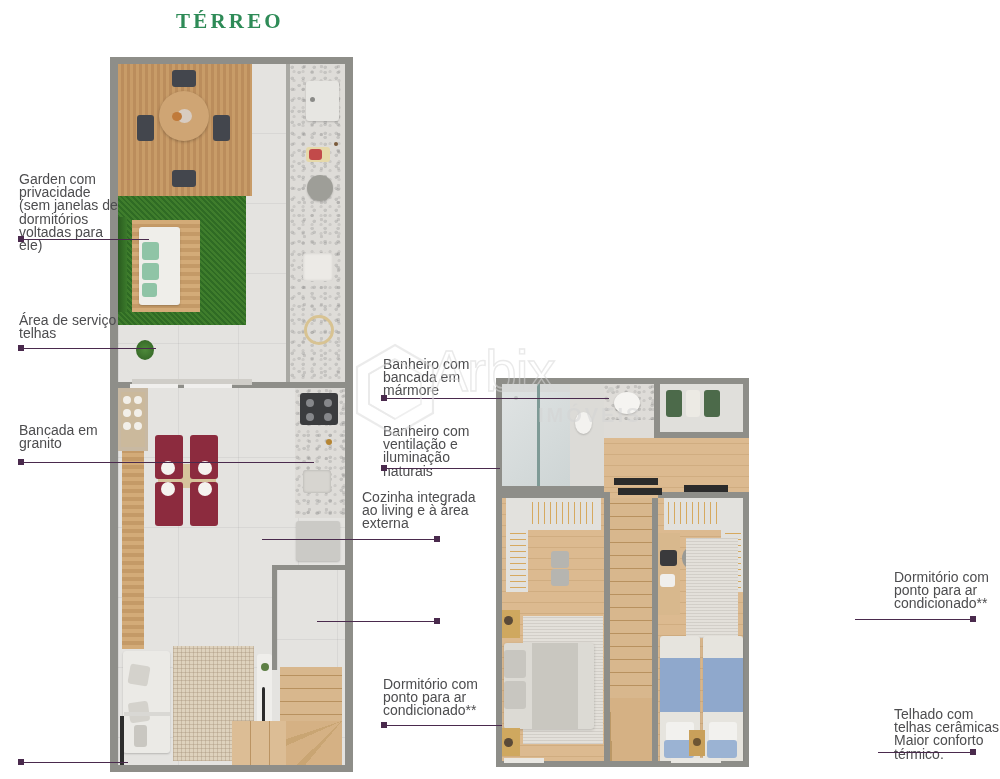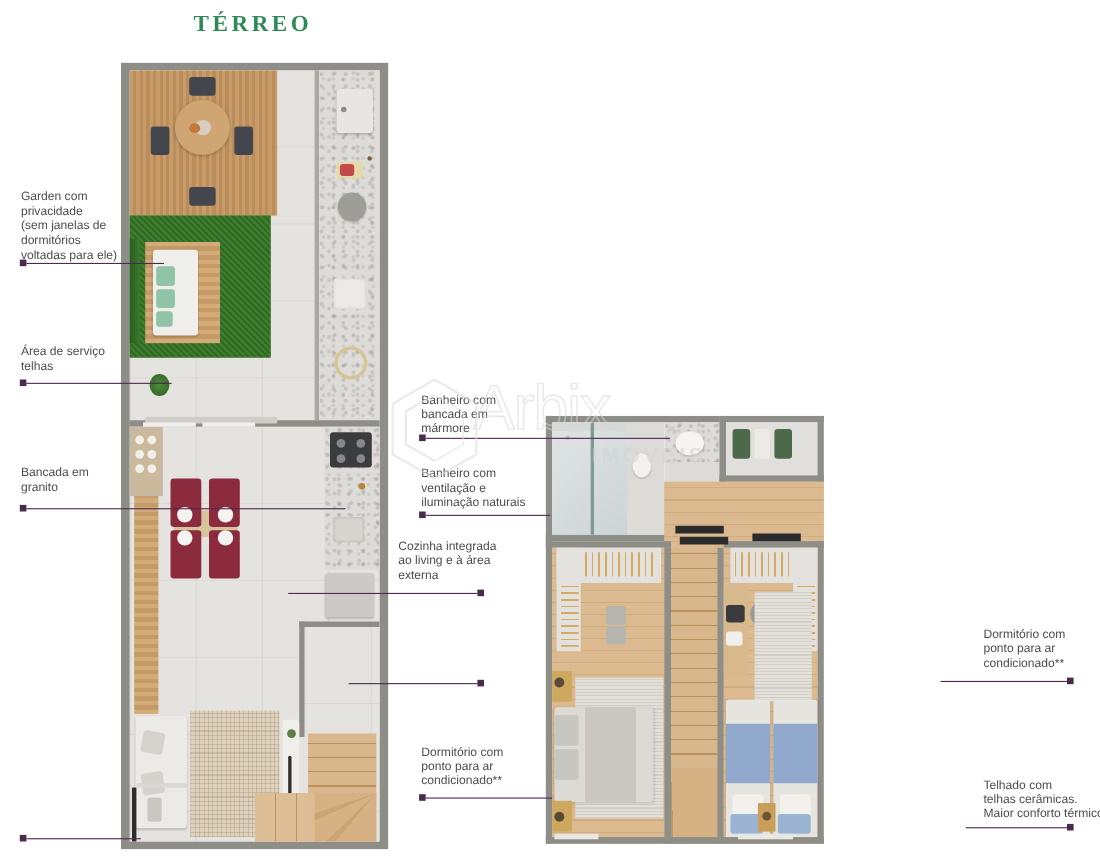--- a/index.html
+++ b/index.html
@@ -33,21 +33,21 @@
     white-space: nowrap;
     user-select: none;
   }
   #title-terreo { left: 176px; top: 9px; font-size: 21px; }
   #title-superior { left: 536px; top: 288px; font-size: 20.5px; }
 
   
   .callout {
     position: absolute;
     color: #4d4d4f;
-    font-size: 11px;
+    font-size: 14px;
     line-height: 13.2px;
     white-space: pre-line;
     user-select: none;
   }
 
   
   .leader {
     position: absolute;
     height: 1px;
     background: #4a2a4d;

